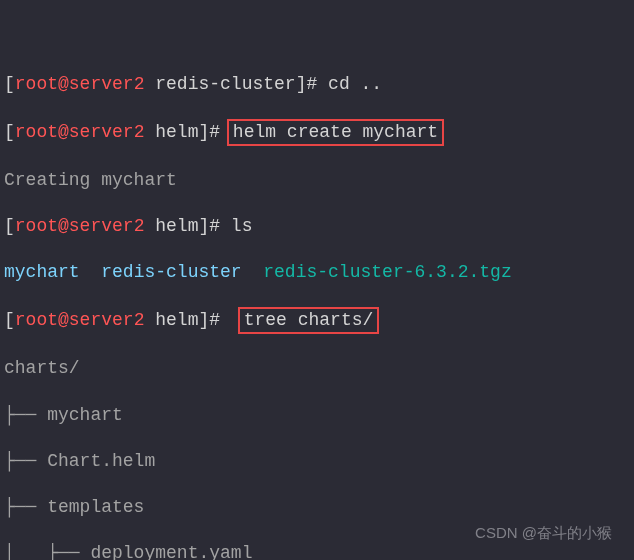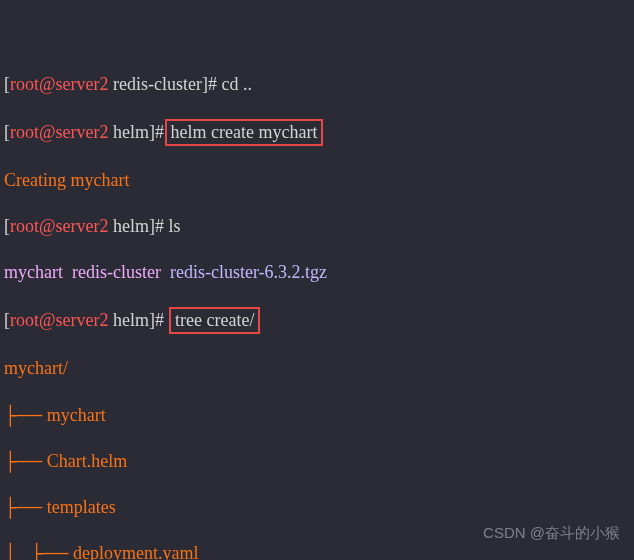--- a/index.html
+++ b/index.html
@@ -13,50 +13,50 @@
       white-space: pre;
       width: 634px;
       height: 560px;
       position: relative;
       overflow: hidden;
     }
     .prompt-bracket { color: #d4d4d4; }
     .prompt-user { color: #ff5555; }
     .prompt-path { color: #d4d4d4; }
     .cmd { color: #d4d4d4; }
-    .output { color: #f97316; }
-    .blue { color: #f0abfc; }
-    .red { color: #c4b5fd; }
+    .output { color: #a3a3a3; }
+    .blue { color: #7dd3fc; }
+    .red { color: #14b8a6; }
     .hl-box {
       border: 2px solid #e84545;
       display: inline-block;
       padding: 0 4px;
       margin-left: -4px;
     }
     .watermark {
       position: absolute;
-      right: 14px;
+      right: 22px;
       bottom: 18px;
       color: #808088;
       font-size: 15px;
       font-family: sans-serif;
     }
-    .line { display: block; font-family: Liberation Serif, serif; }
+    .line { display: block; }
   </style>
 </head>
 <body>
 
 
 <span class="line"><span class="prompt-bracket">[</span><span class="prompt-user">root@server2</span><span class="prompt-path"> redis-cluster</span><span class="prompt-bracket">]# </span><span class="cmd">cd ..</span></span>
 <span class="line"><span class="prompt-bracket">[</span><span class="prompt-user">root@server2</span><span class="prompt-path"> helm</span><span class="prompt-bracket">]# </span><span class="hl-box"><span class="cmd">helm create mychart</span></span></span>
 <span class="line output">Creating mychart</span>
 <span class="line"><span class="prompt-bracket">[</span><span class="prompt-user">root@server2</span><span class="prompt-path"> helm</span><span class="prompt-bracket">]# </span><span class="cmd">ls</span></span>
 <span class="line"><span class="blue">mychart</span><span class="blue">  redis-cluster</span><span class="red">  redis-cluster-6.3.2.tgz</span></span>
-<span class="line"><span class="prompt-bracket">[</span><span class="prompt-user">root@server2</span><span class="prompt-path"> helm</span><span class="prompt-bracket">]# </span> <span class="hl-box"><span class="cmd">tree create/</span></span></span>
-<span class="line output">mychart/</span>
+<span class="line"><span class="prompt-bracket">[</span><span class="prompt-user">root@server2</span><span class="prompt-path"> helm</span><span class="prompt-bracket">]# </span> <span class="hl-box"><span class="cmd">tree charts/</span></span></span>
+<span class="line output">charts/</span>
 <span class="line output">├── mychart</span>
 <span class="line output">├── Chart.helm</span>
 <span class="line output">├── templates</span>
 <span class="line output">│   ├── deployment.yaml</span>
 
 
 
 
 
 

